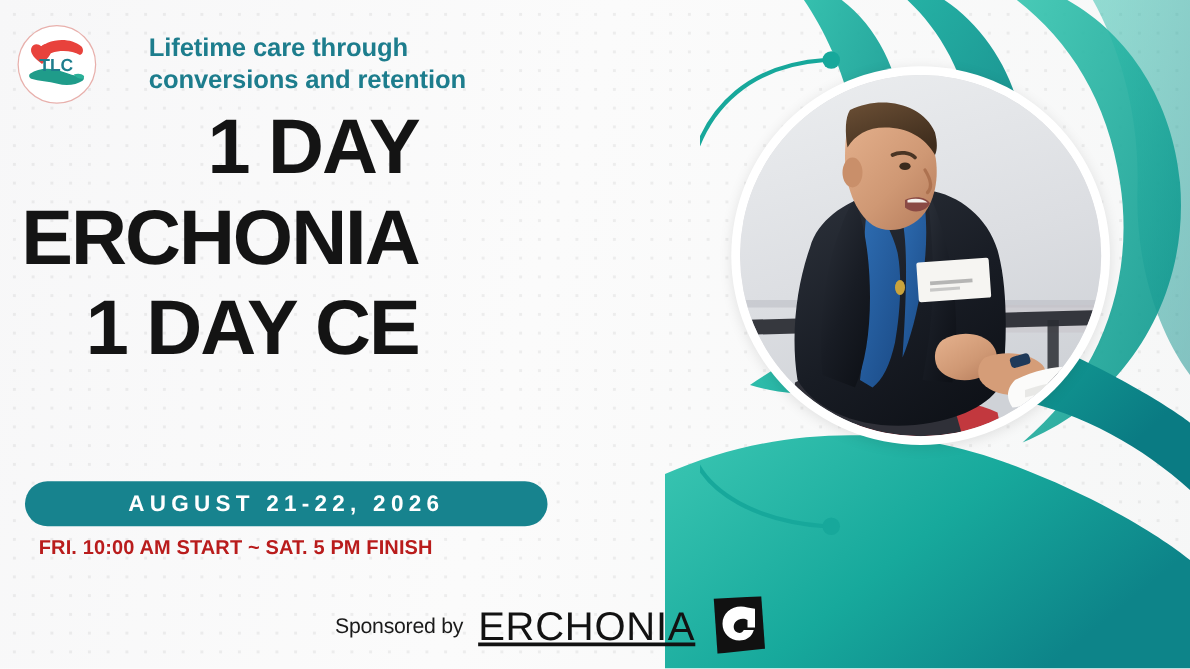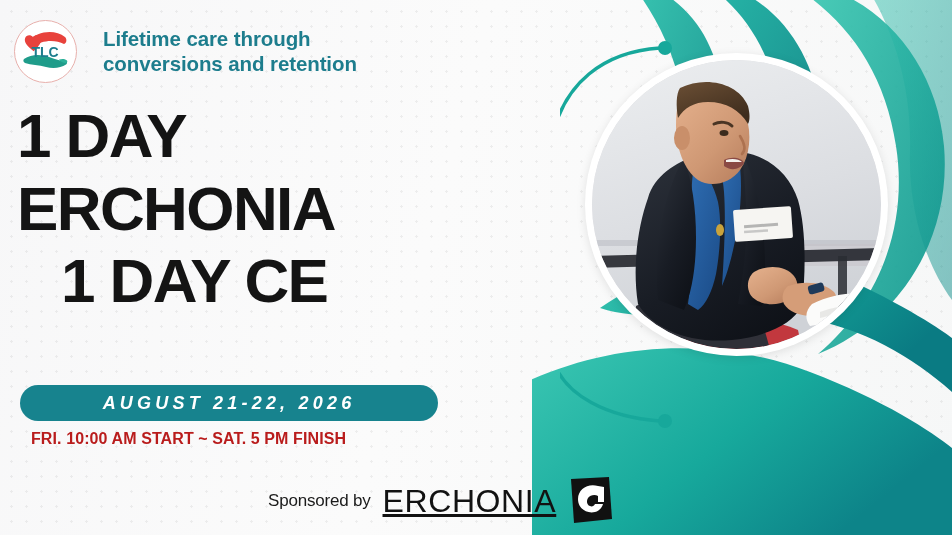--- a/index.html
+++ b/index.html
@@ -81,21 +81,21 @@
   .arc-top { left: 560px; top: 18px; }
   .arc-bottom { left: 560px; top: 355px; }
 
   
   .header {
     position: absolute;
     left: 14px;
     top: 14px;
     display: flex;
     align-items: center;
-    gap: 14px;
+    gap: 30px;
     z-index: 6;
   }
   .logo-badge {
     width: 63px;
     height: 63px;
     border-radius: 50%;
     background: #ffffff;
     border: 1.6px solid #e8b0ac;
     position: relative;
     overflow: hidden;
@@ -110,22 +110,23 @@
     font-weight: 600;
     letter-spacing: -0.1px;
     white-space: pre-line;
     margin: 12px;
   }
 
   
   .headline {
     position: absolute;
     left: 17px;
-    top: 106px;
+    top: 88px;
     z-index: 6;
+    text-align: right;
   }
   .headline-line {
     color: #141414;
     font-size: 62px;
     line-height: 0.96;
     font-weight: 800;
     letter-spacing: -1.6px;
     margin: 0 0 13px 0;
     white-space: nowrap;
     font-stretch: condensed;
@@ -144,21 +145,20 @@
     color: #ffffff;
     display: flex;
     align-items: center;
     justify-content: center;
     font-size: 18px;
     font-weight: 700;
     letter-spacing: 4.2px;
     padding: 0 22px;
     z-index: 6;
     white-space: nowrap;
-    font-style: italic;
   }
 
   .time-line {
     position: absolute;
     left: 31px;
     top: 430px;
     color: #b91c1c;
     font-size: 16px;
     font-weight: 700;
     letter-spacing: 0.1px;

